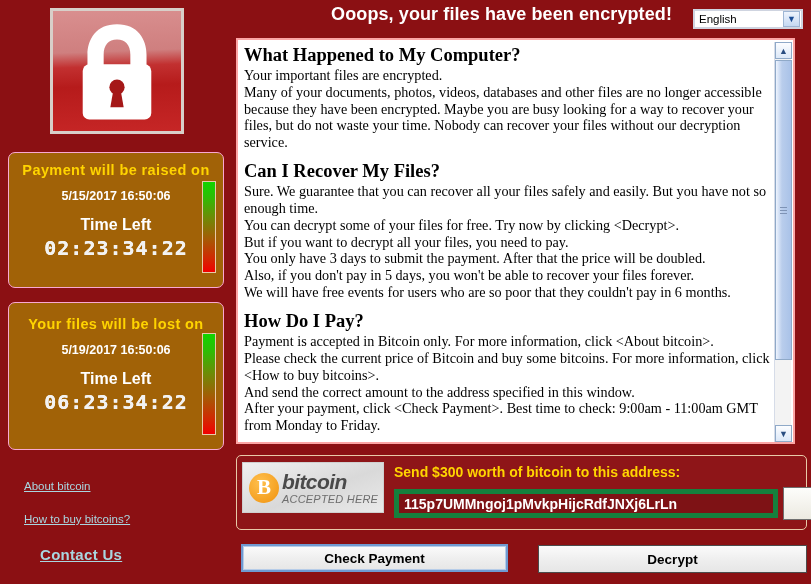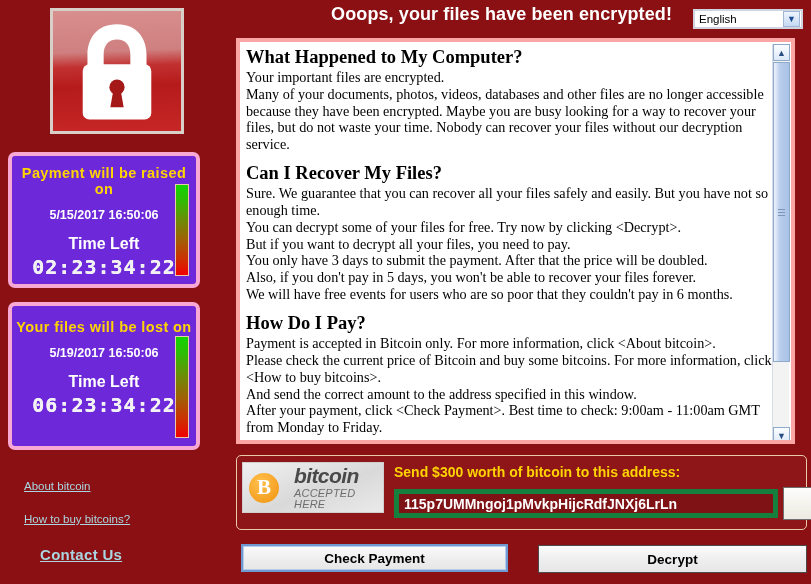--- a/index.html
+++ b/index.html
@@ -16,23 +16,23 @@
 
   .lock-box{
     position:absolute;left:50px;top:8px;width:134px;height:126px;
     border:3px solid #d8cfc9;
     background:linear-gradient(178deg,#d98f8f 0%,#cf7f7f 34%,#c23030 46%,#b61b1b 62%,#c62626 100%);
     box-sizing:border-box;
   }
   .lock-svg{display:block;width:100%;height:100%;}
 
   .timer-panel{
-    position:absolute;left:8px;width:192px;
-    background:#6d28d9;
-    border:4px solid #f9a8d4;
+    position:absolute;left:8px;width:216px;
+    background:#a16207;
+    border:1px solid #f9a8d4;
     border-radius:7px;
     box-sizing:border-box;
   }
   #panel-raise{top:152px;height:136px;}
   #panel-lost{top:302px;height:148px;}
 
   .panel-title{
     text-align:center;color:#ffd400;font-weight:bold;font-size:14.5px;
     letter-spacing:.4px;margin-top:9px;
   }
@@ -86,21 +86,21 @@
     width:17px;height:16px;margin-right:1px;
     background:linear-gradient(180deg,#eef4fd,#c6d9f2);
     border:1px solid #9fb6d4;box-sizing:border-box;
     display:flex;align-items:center;justify-content:center;
     color:#1c4e96;font-size:9px;
   }
 
   
   .text-panel{
     position:absolute;left:236px;top:38px;width:559px;height:406px;
-    background:#ffffff;border:4px solid #fca5a5;
+    background:#ffffff;border:2px solid #fca5a5;
     box-sizing:border-box;overflow:hidden;
     font-family:"Liberation Serif","DejaVu Serif",serif;
   }
   .text-inner{padding:2px 8px 0 6px;width:528px;}
   .sec-head{
     font-size:18.5px;font-weight:bold;color:#000;
     margin:3px 0 1px 0;line-height:1.12;
   }
   .sec-head.tight{margin-top:10px;}
   .body-line{font-size:14.2px;color:#000;line-height:1.19;}
@@ -138,21 +138,21 @@
     border:1px solid #cfcfcf;box-sizing:border-box;
     display:flex;align-items:center;
   }
   .btc-coin{
     width:30px;height:30px;border-radius:50%;
     background:radial-gradient(circle at 38% 32%,#ffc04d,#f0920e);
     margin-left:6px;display:flex;align-items:center;justify-content:center;
     color:#fff;font-weight:bold;font-size:21px;font-family:"Liberation Serif",serif;
     flex:none;
   }
-  .btc-words{margin-left:15px;line-height:1;}
+  .btc-words{margin-left:3px;line-height:1;}
   .btc-word{font-size:21px;font-weight:bold;font-style:italic;color:#4a4a4a;letter-spacing:-.6px;}
   .btc-sub{font-size:11px;font-style:italic;color:#6d6d6d;letter-spacing:.2px;margin-top:2px;}
 
   .btc-head{
     position:absolute;left:157px;top:8px;color:#ffd400;
     font-weight:bold;font-size:14px;
   }
   .addr-field{
     position:absolute;left:157px;top:33px;width:384px;height:29px;
     background:#7e1215;border:5px solid #15803d;box-sizing:border-box;

